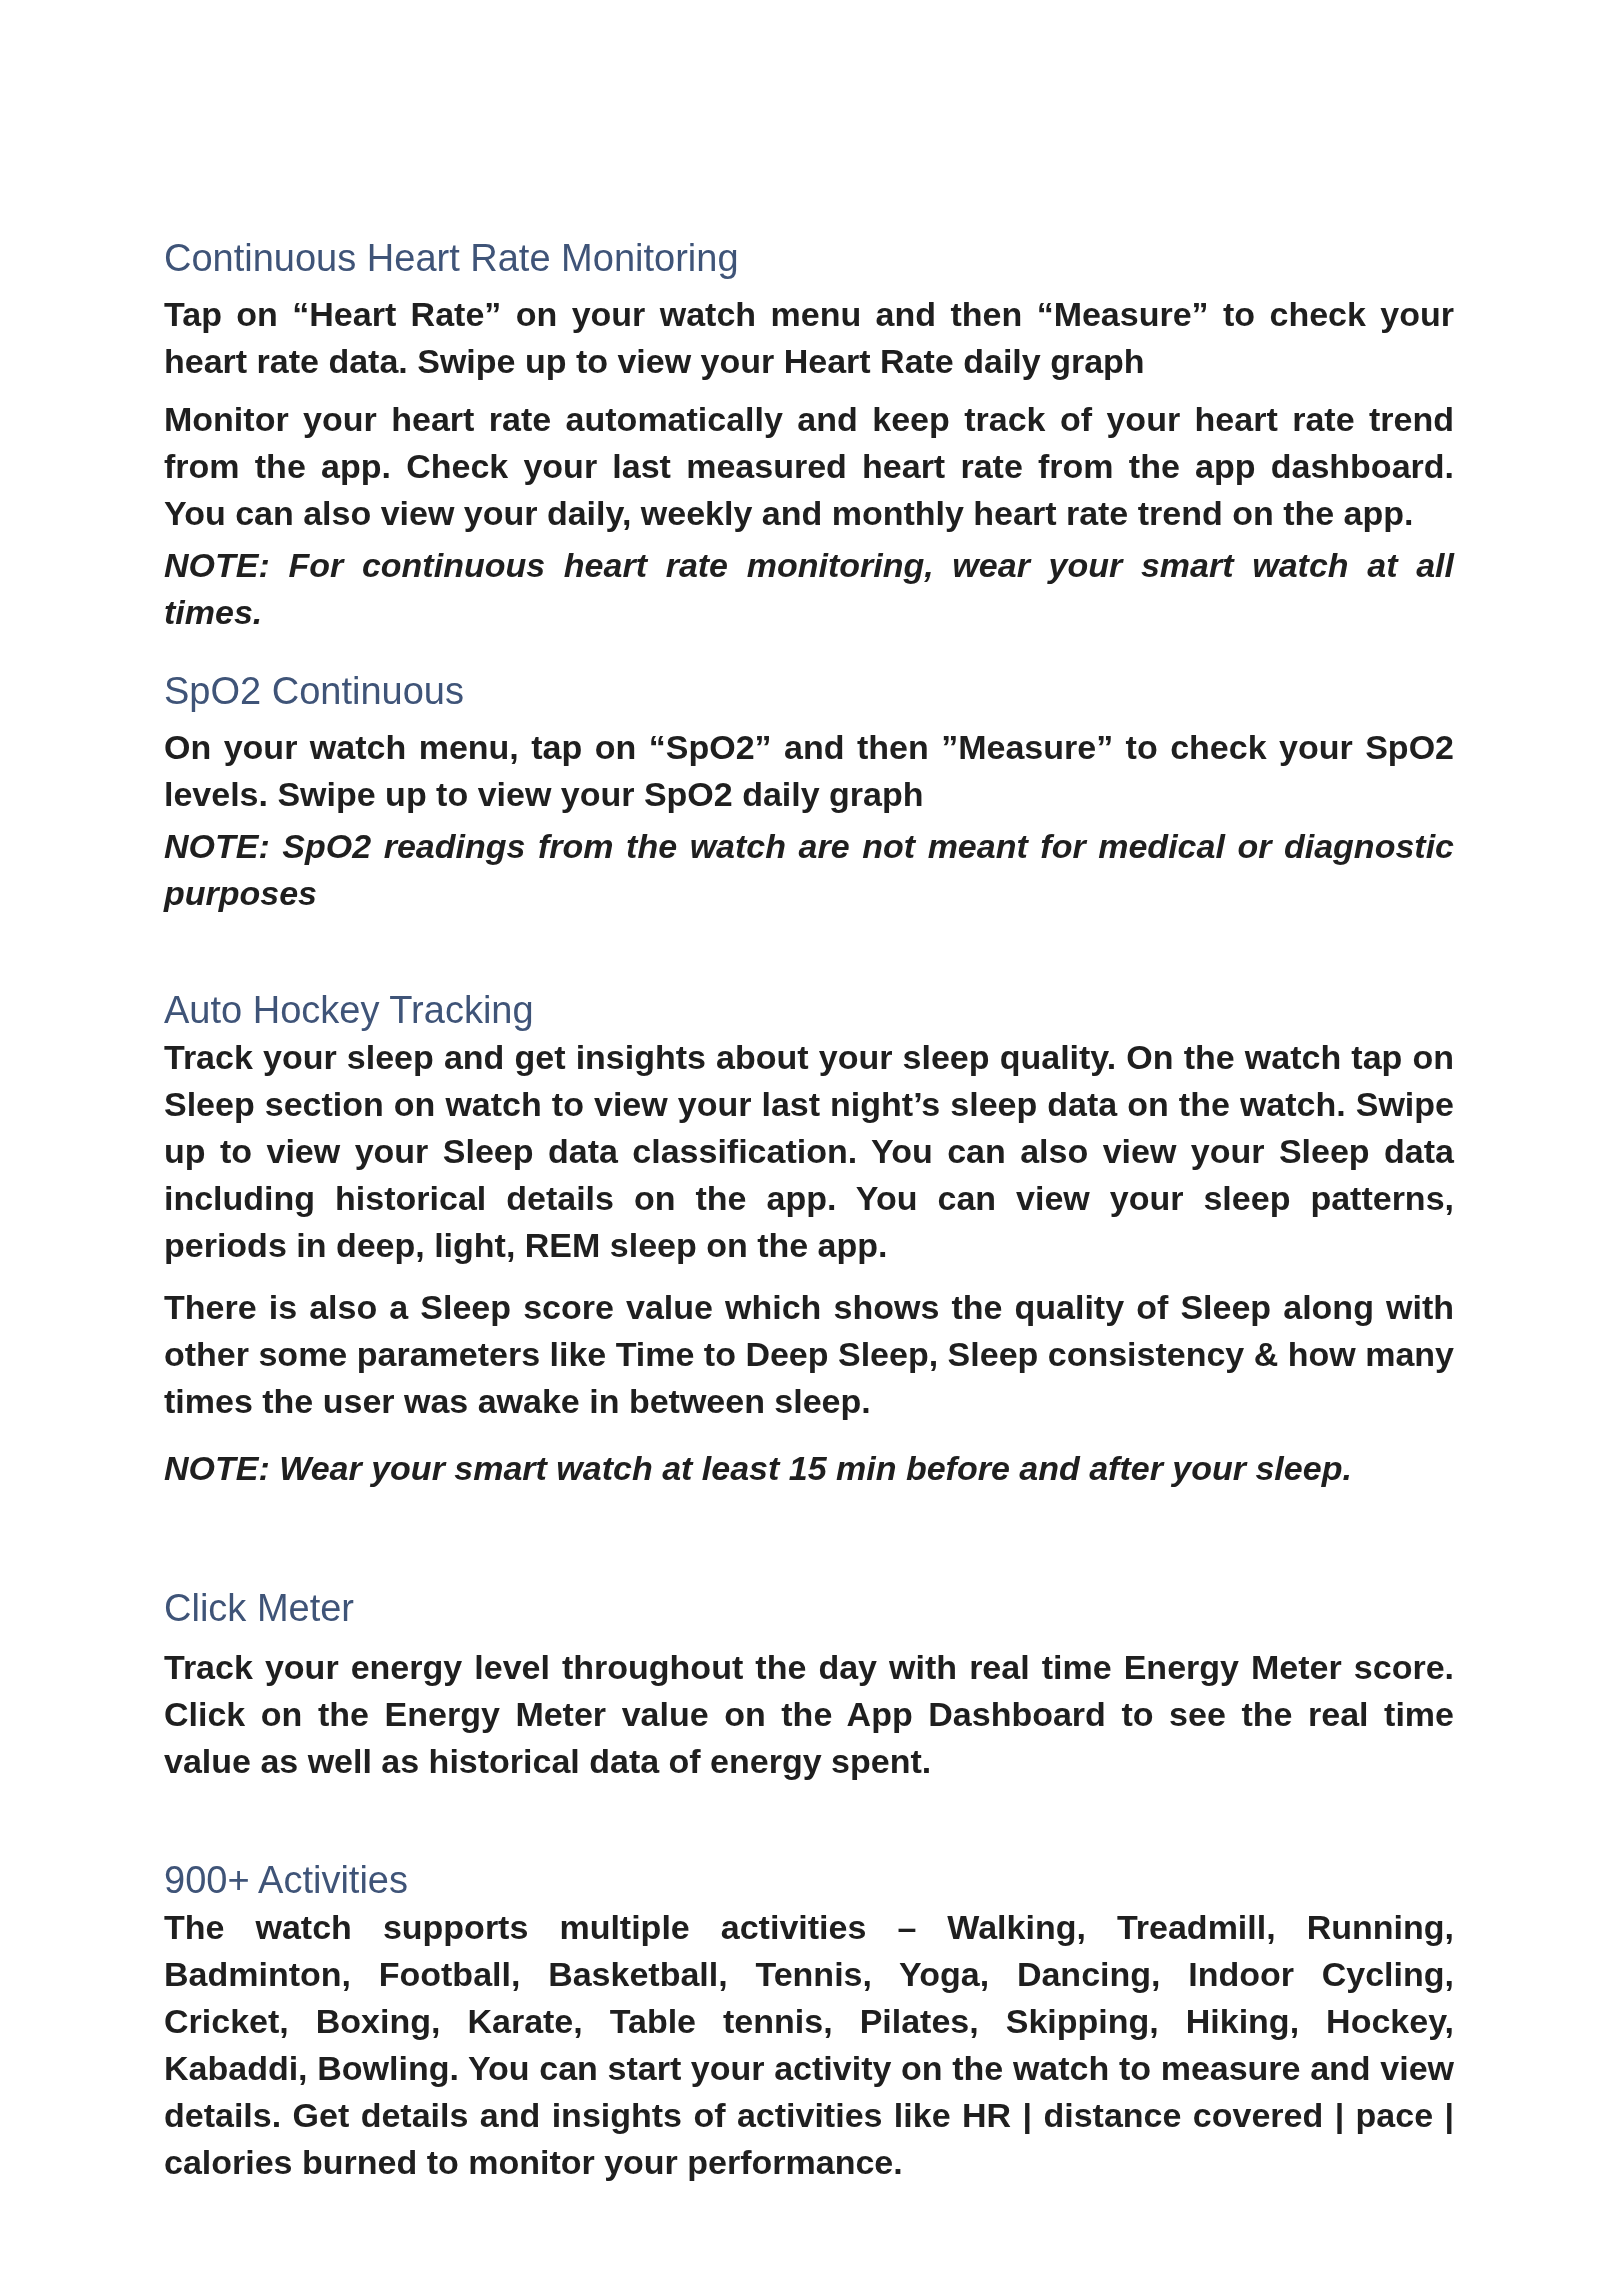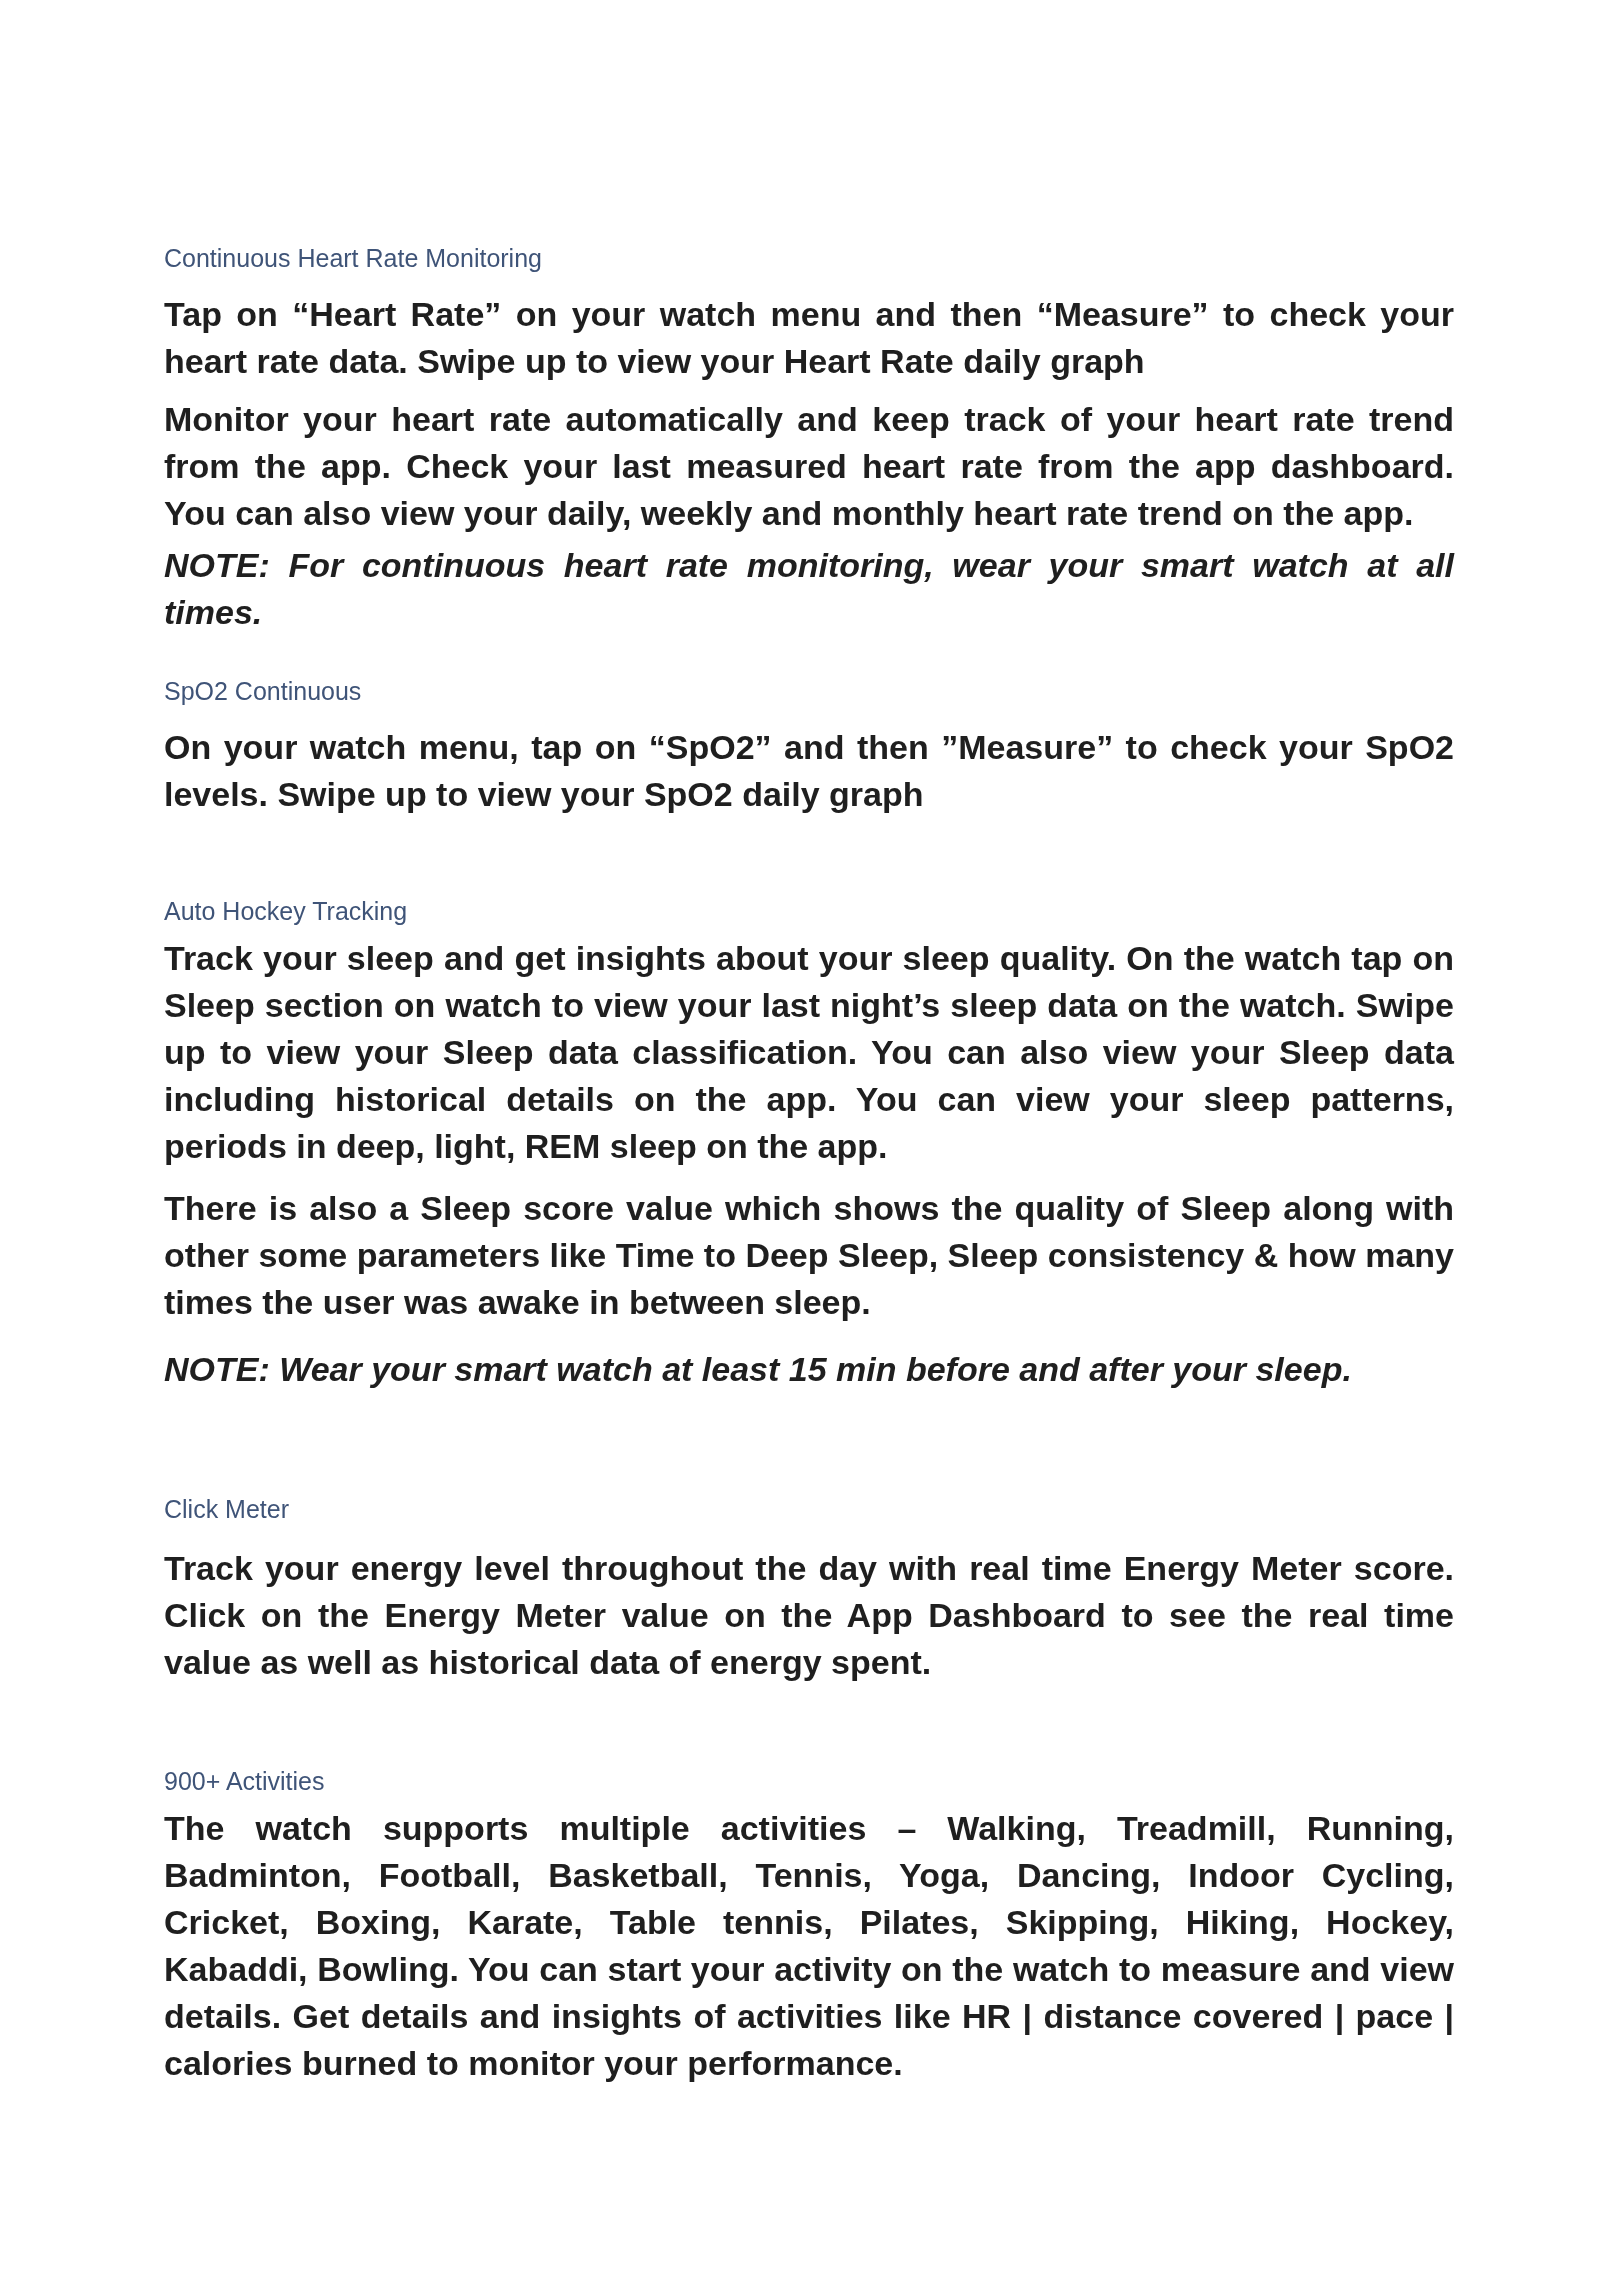--- a/index.html
+++ b/index.html
@@ -16,21 +16,21 @@
     box-sizing:border-box;
     padding:235px 167px 0 164px;
     font-family:"Liberation Sans", sans-serif;
     color:var(--text-color);
     font-size:34px;
     line-height:47px;
   }
   section{margin:0;}
   h2{
     margin:0;
-    font-size:25px;
+    font-size:38px;
     line-height:47px;
     font-weight:400;
     color:var(--heading-color);
     text-align:left;
   }
   p{
     margin:10.7px 0 0 0;
     text-align:justify;
     font-weight:bold;
   }
@@ -57,20 +57,21 @@
   <section class="sec-heart-rate">
     <h2>Continuous Heart Rate Monitoring</h2>
     <p class="first">Tap on “Heart Rate” on your watch menu and then “Measure” to check your heart rate data. Swipe up to view your Heart Rate daily graph</p>
     <p>Monitor your heart rate automatically and keep track of your heart rate trend from the app. Check your last measured heart rate from the app dashboard. You can also view your daily, weekly and monthly heart rate trend on the app.</p>
     <p class="note">NOTE: For continuous heart rate monitoring, wear your smart watch at all times.</p>
   </section>
 
   <section class="sec-spo2">
     <h2>SpO2 Continuous</h2>
     <p class="first">On your watch menu, tap on “SpO2” and then ”Measure” to check your SpO2 levels. Swipe up to view your SpO2 daily graph</p>
+    <p class="note">NOTE: SpO2 readings from the watch are not meant for medical or diagnostic purposes</p>
   </section>
 
   <section class="sec-sleep">
     <h2>Auto Hockey Tracking</h2>
     <p class="first">Track your sleep and get insights about your sleep quality.  On the watch tap on Sleep section on watch to view your last night’s sleep data on the watch. Swipe up to view your Sleep data classification. You can also view your Sleep data including historical details on the app. You can view your sleep patterns, periods in deep, light, REM sleep on the app.</p>
     <p class="para2">There is also a Sleep score value which shows the quality of Sleep along with other some parameters like Time to Deep Sleep, Sleep consistency &amp; how many times the user was awake in between sleep.</p>
     <p class="note">NOTE: Wear your smart watch at least 15 min before and after your sleep.</p>
   </section>
 
   <section class="sec-energy">

